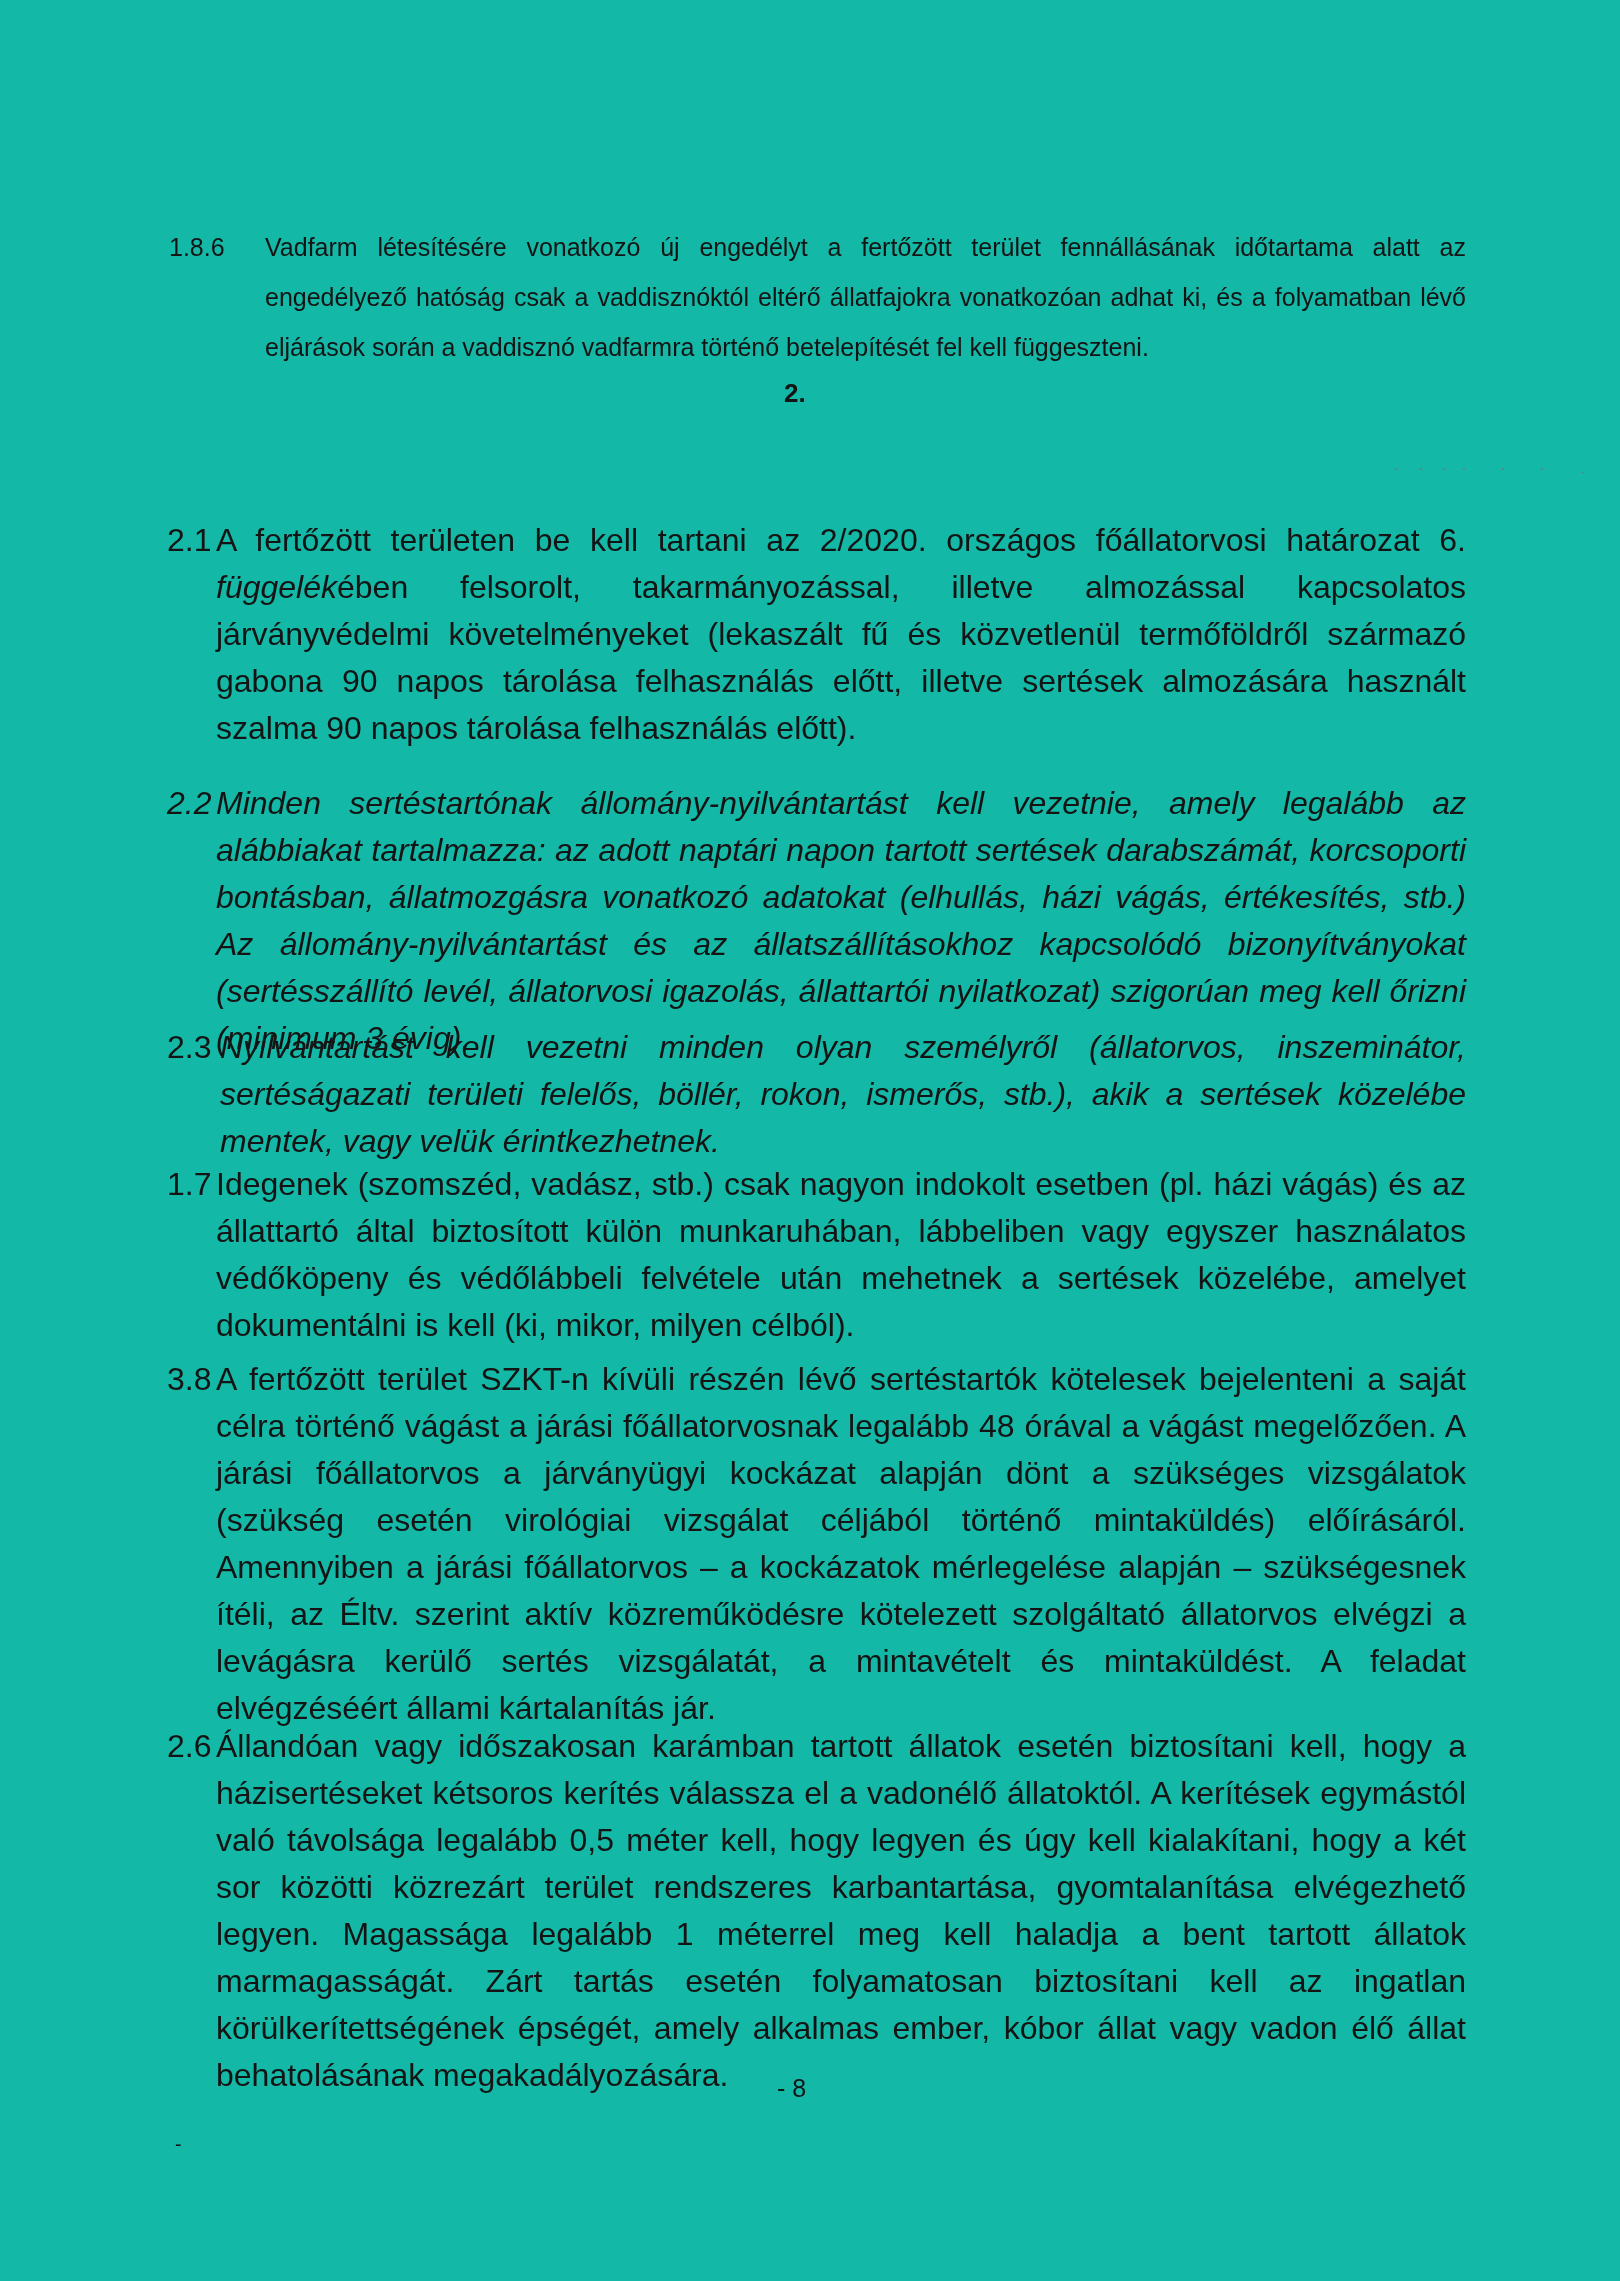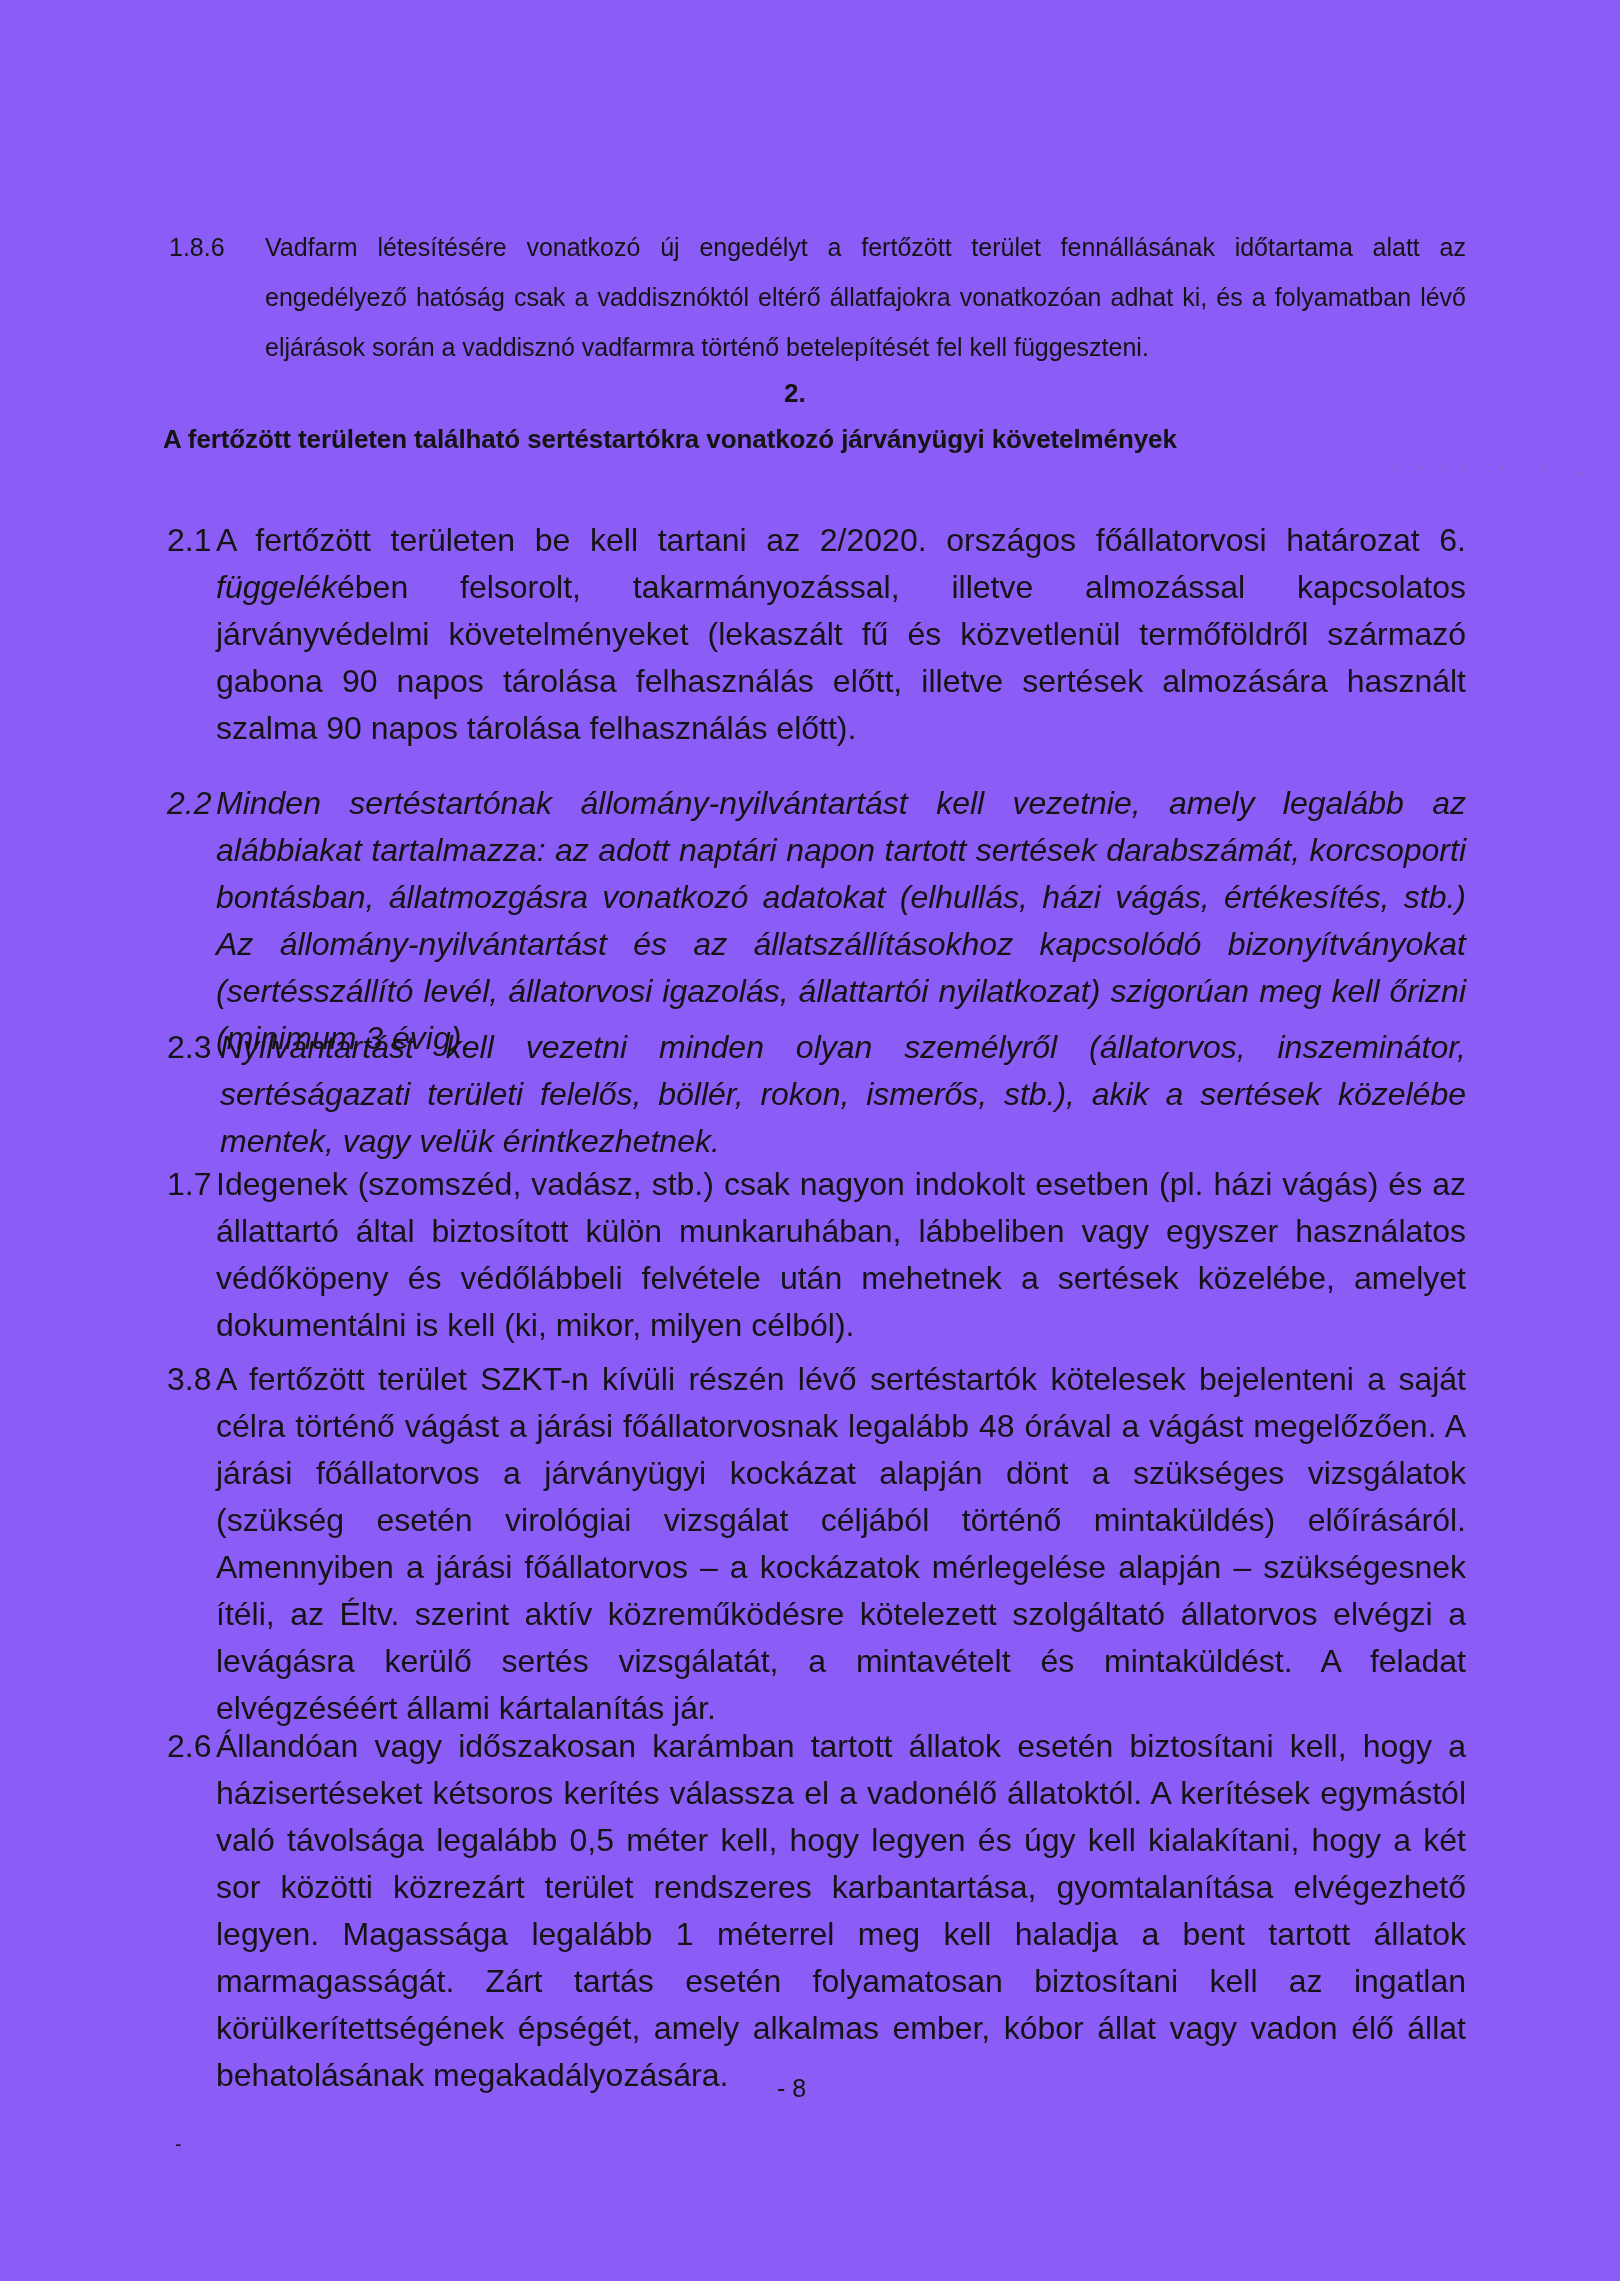--- a/index.html
+++ b/index.html
@@ -1,18 +1,18 @@
 <!DOCTYPE html>
 <html style="font-size:14.3px"><head>
 <meta charset="utf-8">
 <style>
   html, body { margin: 0; padding: 0; background: #ffffff; }
   body { width: 1621px; height: 2281px; position: relative; overflow: hidden;
          font-family: "Liberation Sans", sans-serif; color: #141414; }
-  .page { position: absolute; left: 0; top: 0; width: 1621px; height: 2281px; background: #8b5cf6; }
+  .page { position: absolute; left: 0; top: 0; width: 1621px; height: 2281px; background: #14b8a6; }
 
   .para { position: absolute; font-size: 25px; line-height: 47px; text-align: justify; }
   .para .num { position: absolute; left: 0; top: 0; }
   .para .body { display: block; }
 
   
   #p186 { left: 169px; top: 222px; width: 1297px; line-height: 50px; }
   #p186 .num { left: 0; }
   #p186 .body { margin-left: 96px; text-align: justify; text-align-last: left; }
 
@@ -43,21 +43,20 @@
 <body>
 
 <div class="page">
 
   <div id="p186" class="para">
     <span class="num">1.8.6</span>
     <span class="body">Vadfarm létesítésére vonatkozó új engedélyt a fertőzött terület fennállásának időtartama alatt az engedélyező hatóság csak a vaddisznóktól eltérő állatfajokra vonatkozóan adhat ki, és a folyamatban lévő eljárások során a vaddisznó vadfarmra történő betelepítését fel kell függeszteni.</span>
   </div>
 
   <div class="sec2-num">2.</div>
-  <div class="sec2-title">A fertőzött területen található sertéstartókra vonatkozó járványügyi követelmények</div>
 
   <div class="scan-dots">
     <span style="left:5.3px;"></span>
       <span style="left:30px;"></span>
       <span style="left:53px;"></span>
     <span style="left:73px;"></span>
       <span style="left:112px;"></span>
       <span style="left:151px;"></span>
       <span style="left:192px;top:3.6px;"></span>
   </div>

